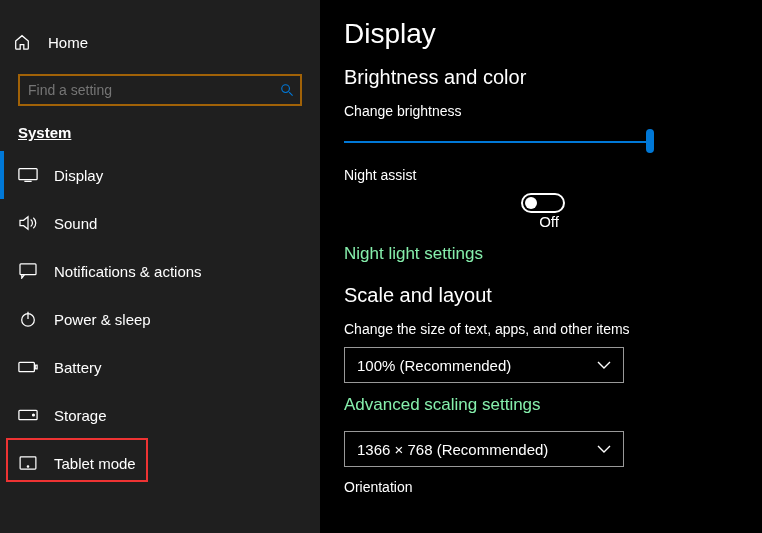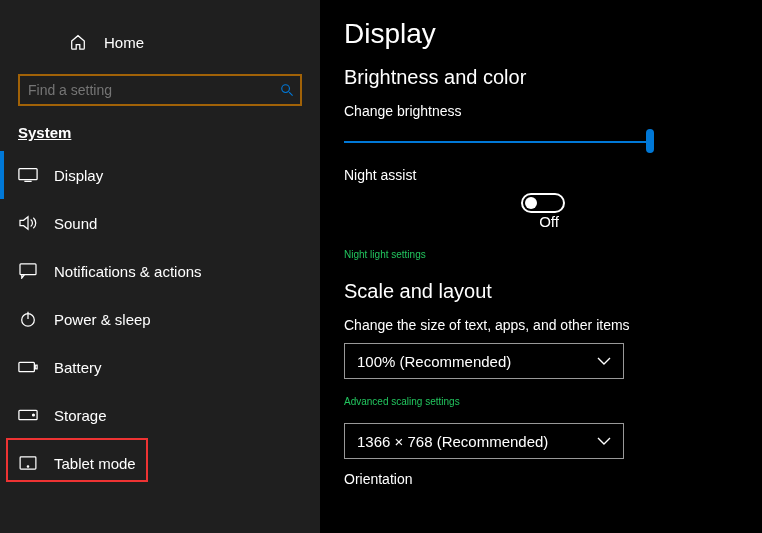--- a/index.html
+++ b/index.html
@@ -1,18 +1,18 @@
 <!DOCTYPE html>
 <html><head>
 <meta charset="utf-8">
 <style>
   * { box-sizing: border-box; margin: 0; padding: 0; font-family: "Segoe UI", Arial, sans-serif; }
   body { width: 762px; height: 533px; overflow: hidden; display: flex; background: #000; color: #fff; }
   .sidebar { width: 320px; height: 100%; background: #1f1f1f; padding-top: 22px; position: relative; }
-  .home-row { display: flex; align-items: center; height: 40px; padding-left: 28px; cursor: pointer; margin-left: 40px; }
+  .home-row { display: flex; align-items: center; height: 40px; padding-left: 12px; cursor: pointer; }
   .home-row .icon { width: 20px; display:flex; align-items:center; justify-content:center; }
   .home-row .label { margin-left: 16px; font-size: 15px; }
   .search-wrap { margin: 12px 18px 18px 18px; }
   .search { width: 100%; height: 32px; background: #1f1f1f; border: 2px solid #a16207; color: #ccc; font-size: 14px; padding: 0 30px 0 8px; outline: none; position: relative; }
   .search-container { position: relative; }
   .search-glyph { position: absolute; right: 8px; top: 50%; transform: translateY(-50%); color: #0078d7; pointer-events: none; }
   .section-label { padding: 0 18px 10px 18px; font-weight: 600; font-size: 15px; text-decoration: underline; }
   .nav-item { display: flex; align-items: center; height: 48px; padding-left: 18px; cursor: pointer; position: relative; }
   .nav-item.active::before { content: ""; position: absolute; left: 0; top: 0; bottom: 0; width: 4px; background: #0078d7; }
   .nav-item .icon { width: 20px; display:flex; align-items:center; justify-content:center; }
@@ -22,21 +22,21 @@
   .page-title { font-size: 28px; font-weight: 400; margin-bottom: 16px; }
   .subhead { font-size: 20px; font-weight: 400; margin: 10px 0 14px 0; }
   .field-label { font-size: 14px; margin-bottom: 10px; }
   .slider { position: relative; width: 310px; height: 24px; margin-bottom: 14px; }
   .slider .track { position: absolute; left: 0; right: 0; top: 50%; height: 2px; background: #0078d7; }
   .slider .thumb { position: absolute; right: 0; top: 50%; transform: translate(0,-50%); width: 8px; height: 24px; background: #0078d7; border-radius: 4px; }
   .toggle-row { display: flex; align-items: center; margin-bottom: 14px; flex-direction: column; }
   .toggle { width: 44px; height: 20px; border: 2px solid #fff; border-radius: 20px; position: relative; display:inline-block; }
   .toggle .knob { position: absolute; left: 2px; top: 2px; width: 12px; height: 12px; border-radius: 50%; background: #fff; }
   .toggle-label { margin-left: 12px; font-size: 15px; }
-  .link { color: #22c55e; font-size: 10px; cursor: pointer; display: inline-block; margin-bottom: 10px; }
+  .link { color: #86efac; font-size: 17px; cursor: pointer; display: inline-block; margin-bottom: 10px; }
   .select { width: 280px; height: 36px; border: 1px solid #999; display: flex; align-items: center; justify-content: space-between; padding: 12px 12px; margin: 6px 0 12px 0; cursor: pointer; }
   .select span { font-size: 15px; }
   .chevron { display:inline-block; }
   svg { display:block; }
 </style>
 </head>
 <body>
 
 <div class="sidebar">
   <div class="home-row">

